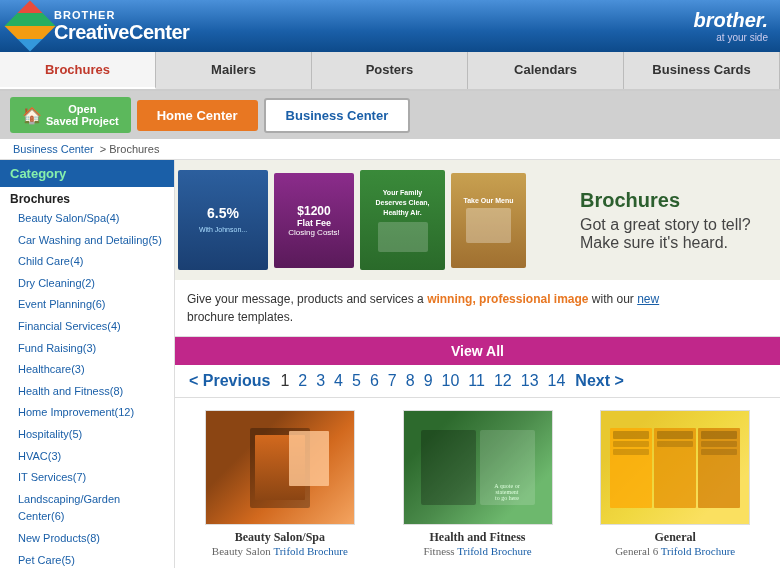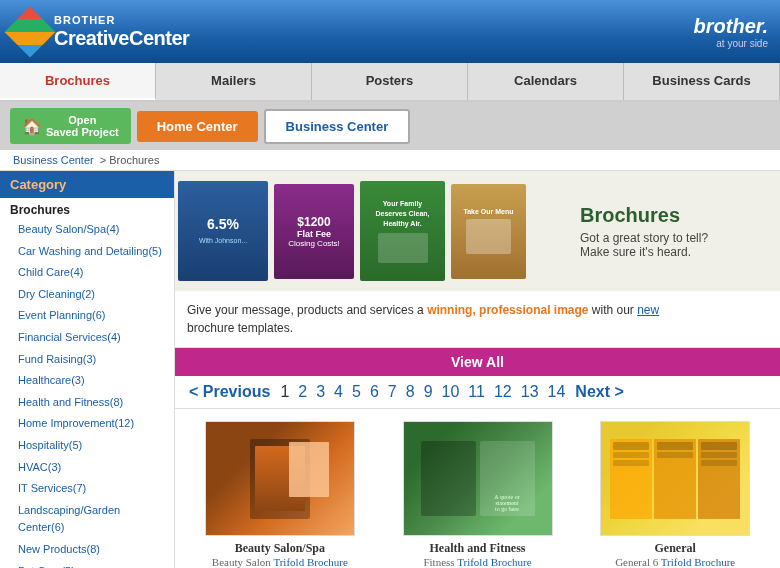--- a/index.html
+++ b/index.html
@@ -5,21 +5,21 @@
     * { margin: 0; padding: 0; box-sizing: border-box; }
     body { font-family: Arial, sans-serif; font-size: 12px; width: 780px; background: #fff; }
 
     
     #header {
       background: linear-gradient(to bottom, #4a90d9 0%, #1a5fa8 60%, #0d4a8a 100%);
       display: flex;
       align-items: center;
       justify-content: space-between;
       padding: 8px 12px;
-      height: 63px;
+      height: 52px;
       gap: 20px;
     }
     #logo-area { display: flex; align-items: center; gap: 6px; }
     #logo-diamond {
       width: 36px; height: 36px;
       background: linear-gradient(135deg, #e74c3c 25%, #27ae60 25%, #27ae60 50%, #f39c12 50%, #f39c12 75%, #3498db 75%);
       transform: rotate(45deg);
       flex-shrink: 0;
     }
     #logo-text { color: white; line-height: 1.1; }
@@ -111,21 +111,21 @@
 
     
     #sidebar {
       width: 175px;
       flex-shrink: 0;
       background: #fff;
       border-right: 1px solid #ddd;
     }
     #sidebar-category-header {
       background: #1a5fa8;
-      color: #fdba74;
+      color: #86efac;
       font-weight: bold;
       font-size: 13px;
       padding: 6px 10px;
     }
     #sidebar-brochures-label {
       font-weight: bold;
       font-size: 12px;
       padding: 5px 10px 2px;
       color: #222;
     }
@@ -189,21 +189,21 @@
     #banner-text {
       padding: 10px 15px;
       flex: 1;
     }
     #banner-title {
       font-size: 20px;
       font-weight: bold;
       color: #2c5f2e;
     }
     #banner-subtitle {
-      font-size: 12px;
+      font-size: 16px;
       color: #444;
       margin-top: 4px;
     }
 
     
     #description {
       padding: 10px 12px;
       font-size: 12px;
       color: #333;
       line-height: 1.5;

